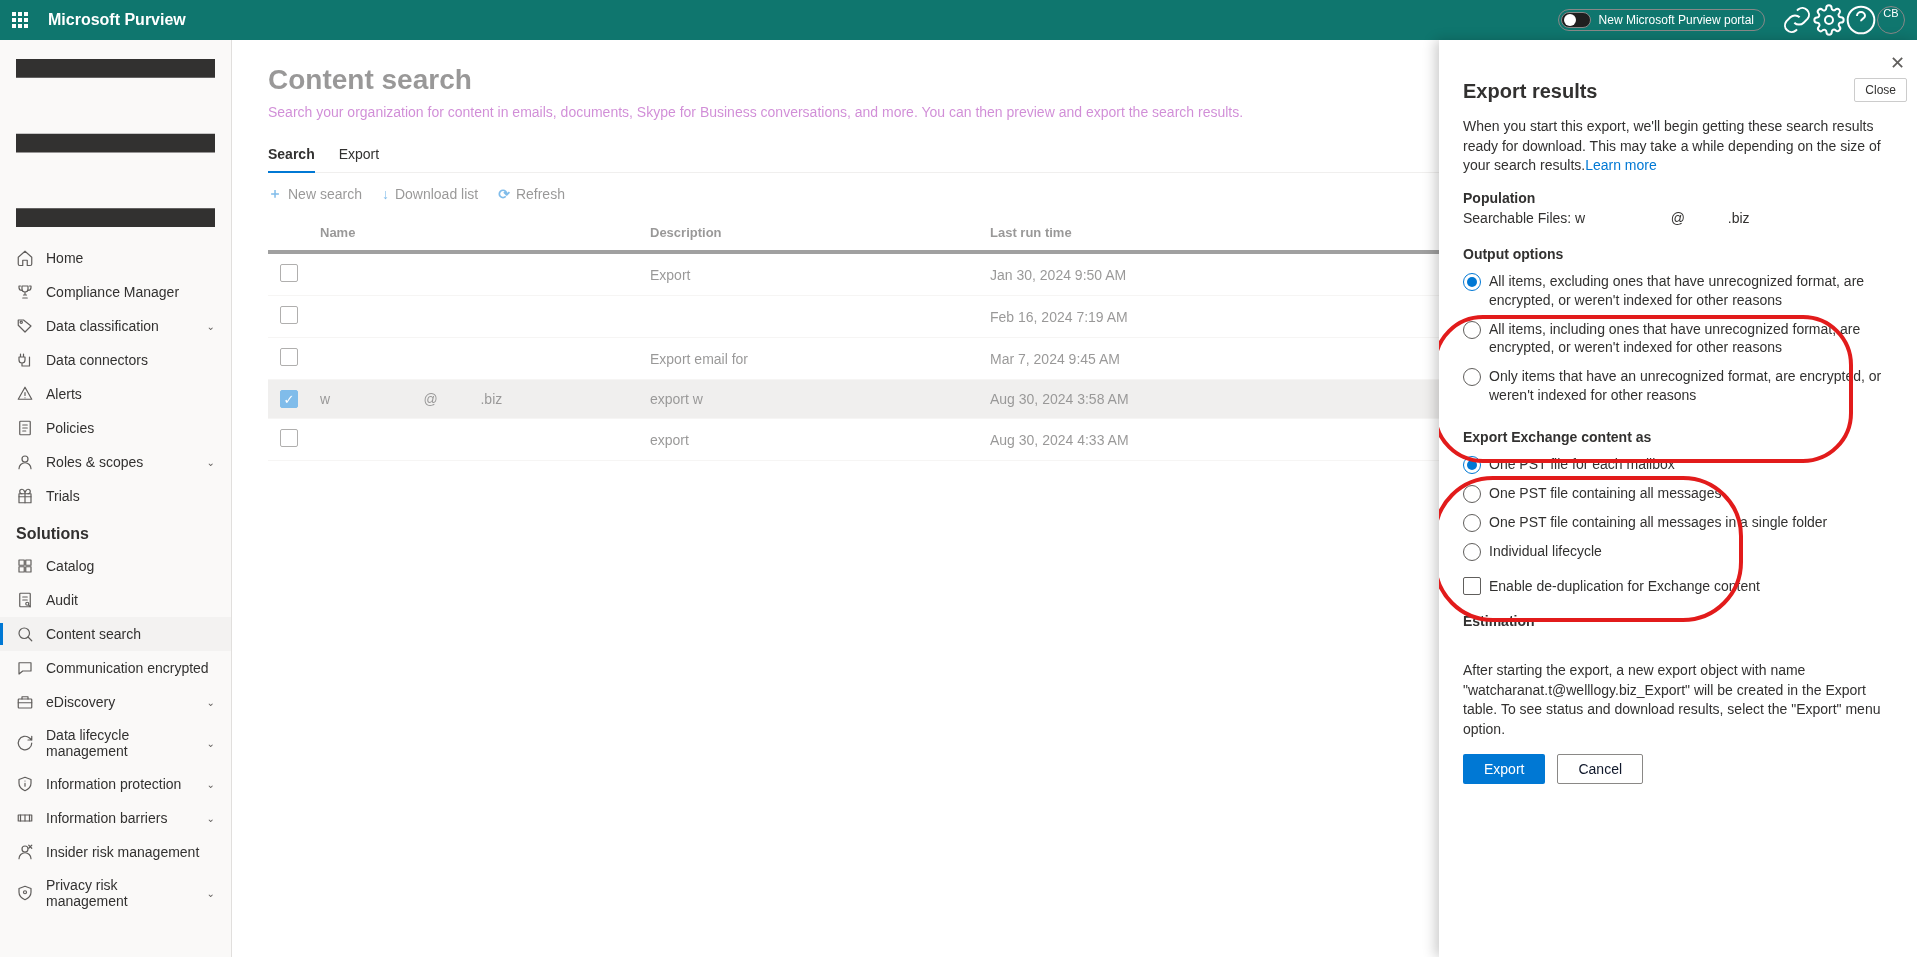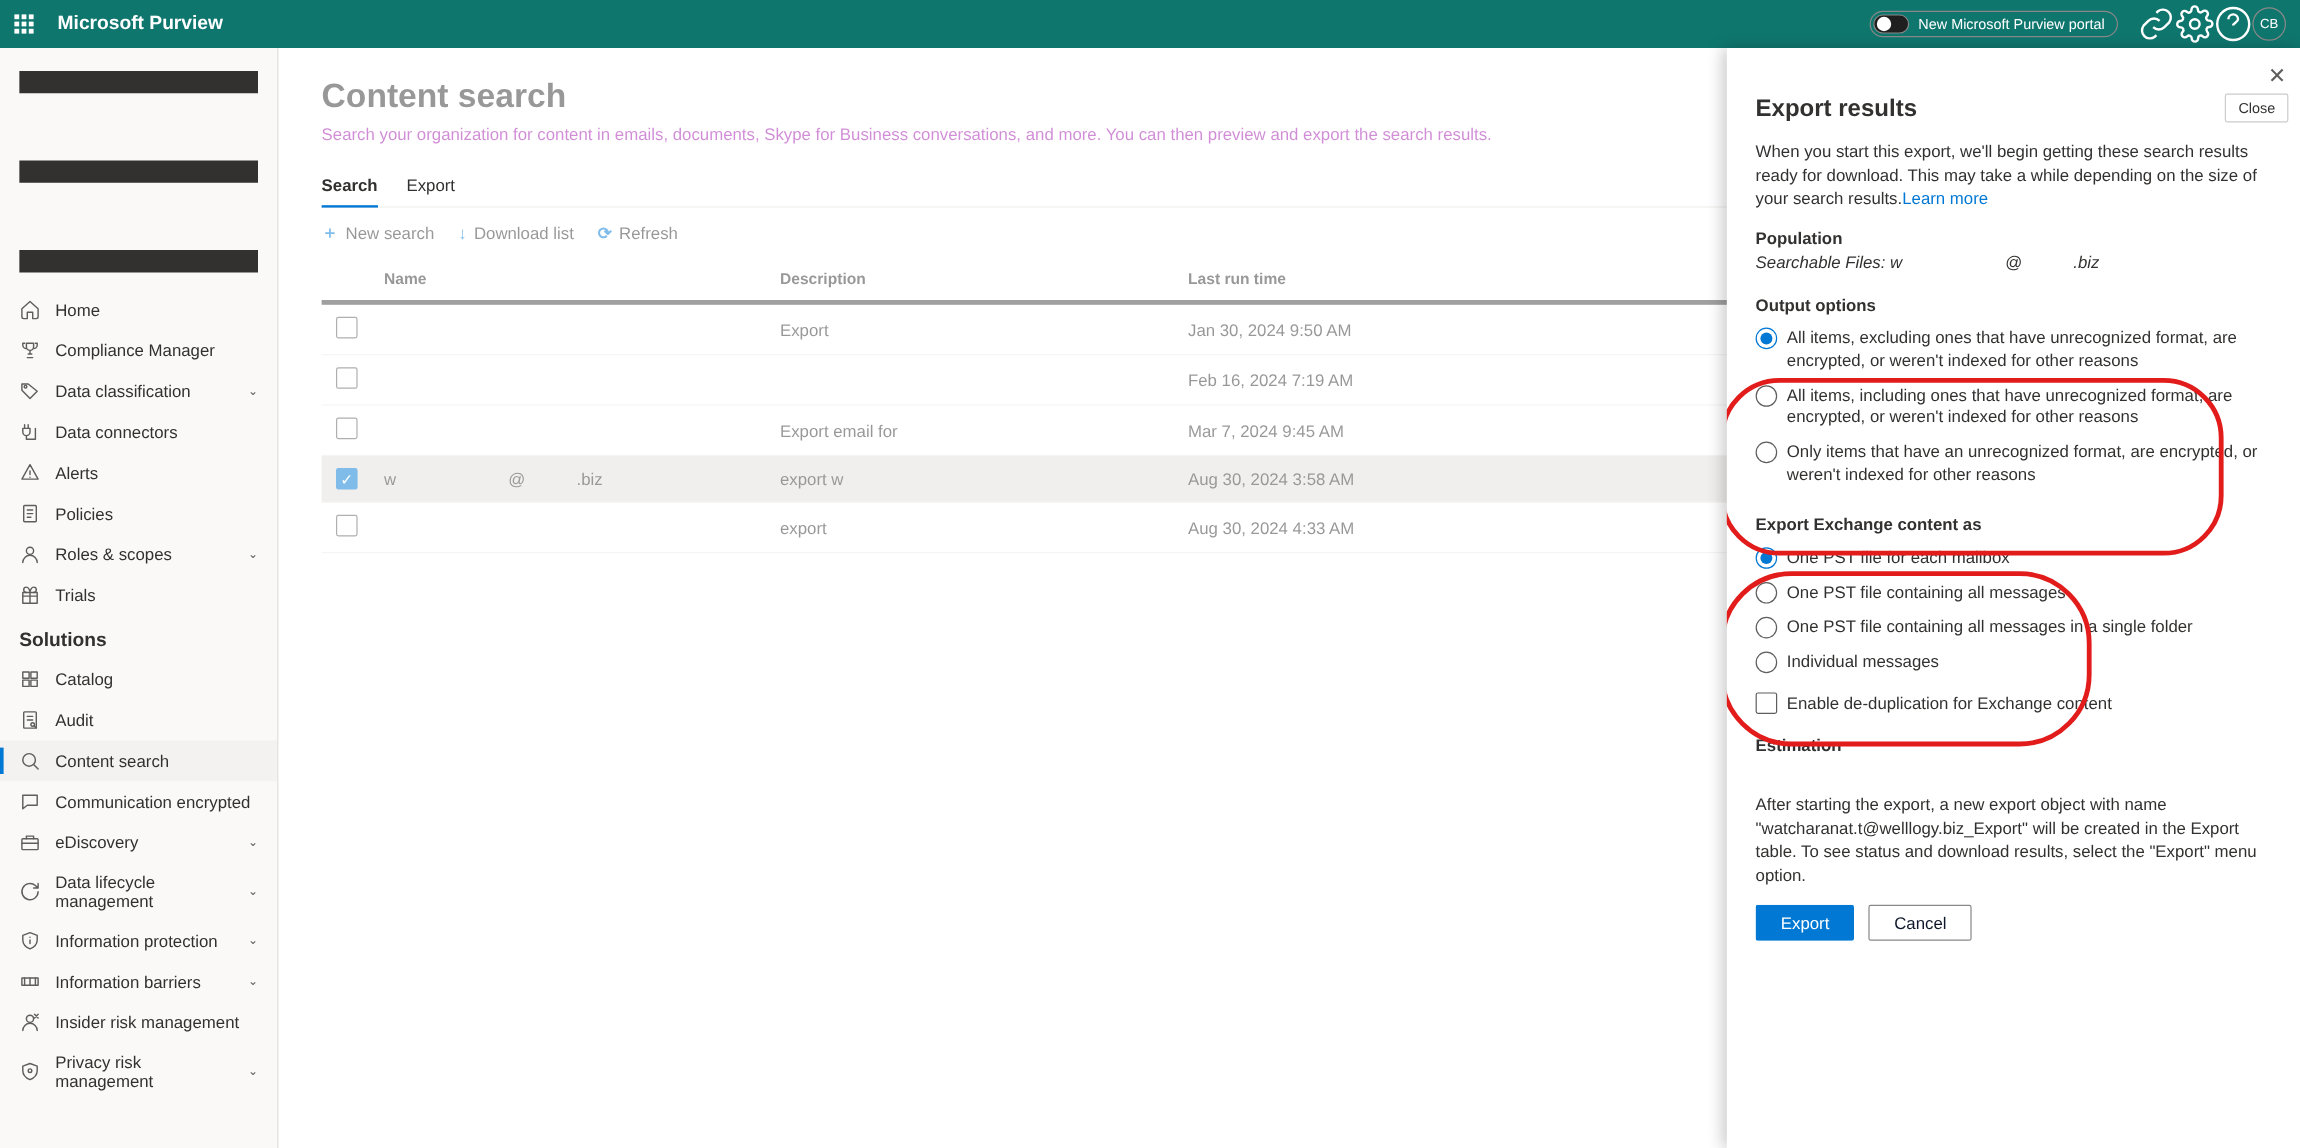--- a/index.html
+++ b/index.html
@@ -7,21 +7,21 @@
 
 .top-bar { background: #0f766e; height: 40px; display: flex; align-items: center; color: #fff; padding: 0 12px; }
 .waffle { width: 16px; height: 16px; display: grid; grid-template-columns: repeat(3,4px); grid-template-rows: repeat(3,4px); gap: 2px; margin-right: 20px; cursor: pointer; }
 .waffle span { background: #fff; }
 .top-title { font-size: 16px; font-weight: 600; }
 .top-spacer { flex: 1; }
 .portal-toggle { display: flex; align-items: center; gap: 8px; border: 1px solid #888; border-radius: 12px; padding: 2px 10px 2px 2px; font-size: 12px; margin-right: 16px; }
 .switch { width: 30px; height: 16px; border-radius: 8px; background: #1f1f1f; position: relative; border:1px solid #888; }
 .switch::after { content: ''; position: absolute; left: 2px; top: 1px; width: 12px; height: 12px; border-radius: 50%; background: #fff; }
 .top-icon { width: 32px; height: 32px; display: flex; align-items: center; justify-content: center; cursor: pointer; }
-.avatar { width: 28px; height: 28px; border-radius: 50%; border: 1px solid #888; display: flex; align-items: center; justify-content: center; font-size: 11px; }
+.avatar { width: 28px; height: 28px; border-radius: 50%; border: 1px solid #888; display: flex; justify-content: center; font-size: 11px; }
 
 .shell { display: flex; height: calc(100vh - 40px); position: relative; }
 
 .sidebar { width: 232px; background: #faf9f8; border-right: 1px solid #e1dfdd; overflow-y: auto; padding-top: 8px; }
 .hamburger { padding: 8px 16px; cursor: pointer; }
 .nav-item { display: flex; align-items: center; padding: 8px 16px; gap: 12px; cursor: pointer; font-size: 14px; color: #323130; position: relative; }
 .nav-item.active { background: #f3f2f1; }
 .nav-item.active::before { content: ''; position: absolute; left: 0; top: 6px; bottom: 6px; width: 3px; background: #0078d4; }
 .nav-icon { width: 18px; height: 18px; flex-shrink: 0; color: #605e5c; }
 .nav-chevron { margin-left: auto; font-size: 10px; color: #605e5c; }
@@ -51,21 +51,21 @@
 
 .overlay { position: absolute; inset: 0; background: rgba(255,255,255,0.5); pointer-events: none; }
 
 .panel { position: absolute; right: 0; top: 0; bottom: 0; width: 478px; background: #fff; box-shadow: -4px 0 12px rgba(0,0,0,0.2); padding: 24px; overflow-y: auto; z-index: 10; }
 .panel-close { position: absolute; right: 12px; top: 12px; font-size: 18px; color: #605e5c; cursor: pointer; }
 .close-tooltip { position: absolute; right: 10px; top: 38px; background: #fff; border: 1px solid #ccc; border-radius: 2px; padding: 4px 10px; font-size: 12px; }
 .panel h2 { font-size: 20px; font-weight: 600; margin-top: 16px; margin-bottom: 14px; }
 .panel p { font-size: 14px; line-height: 1.4; margin-bottom: 14px; }
 .panel a { color: #0078d4; text-decoration: none; }
 .section-title { font-weight: 600; font-size: 14px; margin-bottom: 4px; }
-.pop-line { font-size: 14px; margin-bottom: 20px; font-style: italic; }
+.pop-line { font-size: 14px; margin-bottom: 20px; }
 .group-title { font-weight: 600; font-size: 14px; margin-bottom: 10px; }
 .radio-row { display: flex; align-items: flex-start; gap: 8px; margin-bottom: 10px; font-size: 14px; line-height: 1.35; }
 .radio { width: 18px; height: 18px; border: 1px solid #605e5c; border-radius: 50%; flex-shrink: 0; margin-top: 1px; position: relative; cursor: pointer; }
 .radio.checked { border-color: #0078d4; }
 .radio.checked::after { content: ''; position: absolute; inset: 3px; border-radius: 50%; background: #0078d4; }
 .check-row { display: flex; align-items: center; gap: 8px; margin: 16px 0 18px; font-size: 14px; }
 .btn-row { display: flex; gap: 12px; margin-top: 10px; }
 .btn { padding: 6px 20px; font-size: 14px; border-radius: 2px; cursor: pointer; border: 1px solid transparent; }
 .btn-primary { background: #0078d4; color: #fff; }
 .btn-secondary { background: #fff; border-color: #8a8886; color: #0f172a; }
@@ -368,21 +368,21 @@
         <div class="radio-row">
           <span class="radio"></span>
           <span>One PST file containing all messages</span>
         </div>
         <div class="radio-row">
           <span class="radio"></span>
           <span>One PST file containing all messages in a single folder</span>
         </div>
         <div class="radio-row">
           <span class="radio"></span>
-          <span>Individual messages</span>
+          <span>Individual lifecycle</span>
         </div>
       </div>
 
     <div class="check-row">
       <div class="checkbox"></div>
       <span>Enable de-duplication for Exchange content</span>
     </div>
 
     <div class="group-title">Estimation</div>
     <div style="height:22px;"></div>

